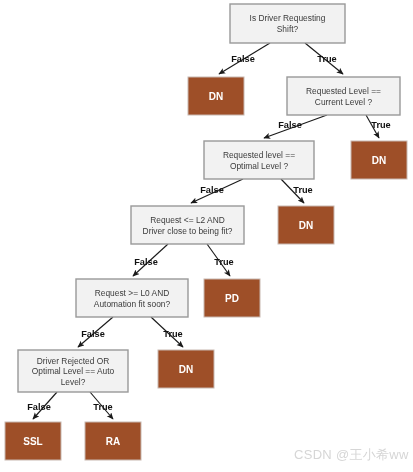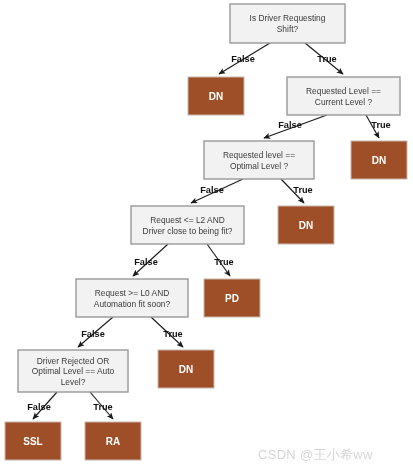--- a/index.html
+++ b/index.html
@@ -59,20 +59,21 @@
     fill: #111111;
     text-anchor: middle;
   }
   .watermark {
     position: absolute;
     font-family: "Liberation Sans", sans-serif;
     font-size: 13px;
     color: #d6d6d6;
     white-space: nowrap;
     letter-spacing: 0.3px;
+    margin-left: 36px;
   }
 </style>
 </head>
 <body>
 
 <div id="chart-root">
   <svg id="flow-svg" width="413" height="472" viewBox="0 0 413 472">
     <defs>
       <marker id="arrowhead" markerWidth="7" markerHeight="7" refX="5.4" refY="2.6" orient="auto" markerUnits="strokeWidth">
         <path d="M0,0 L6,2.6 L0,5.2 L1.4,2.6 Z" fill="#1a1a1a"></path>

